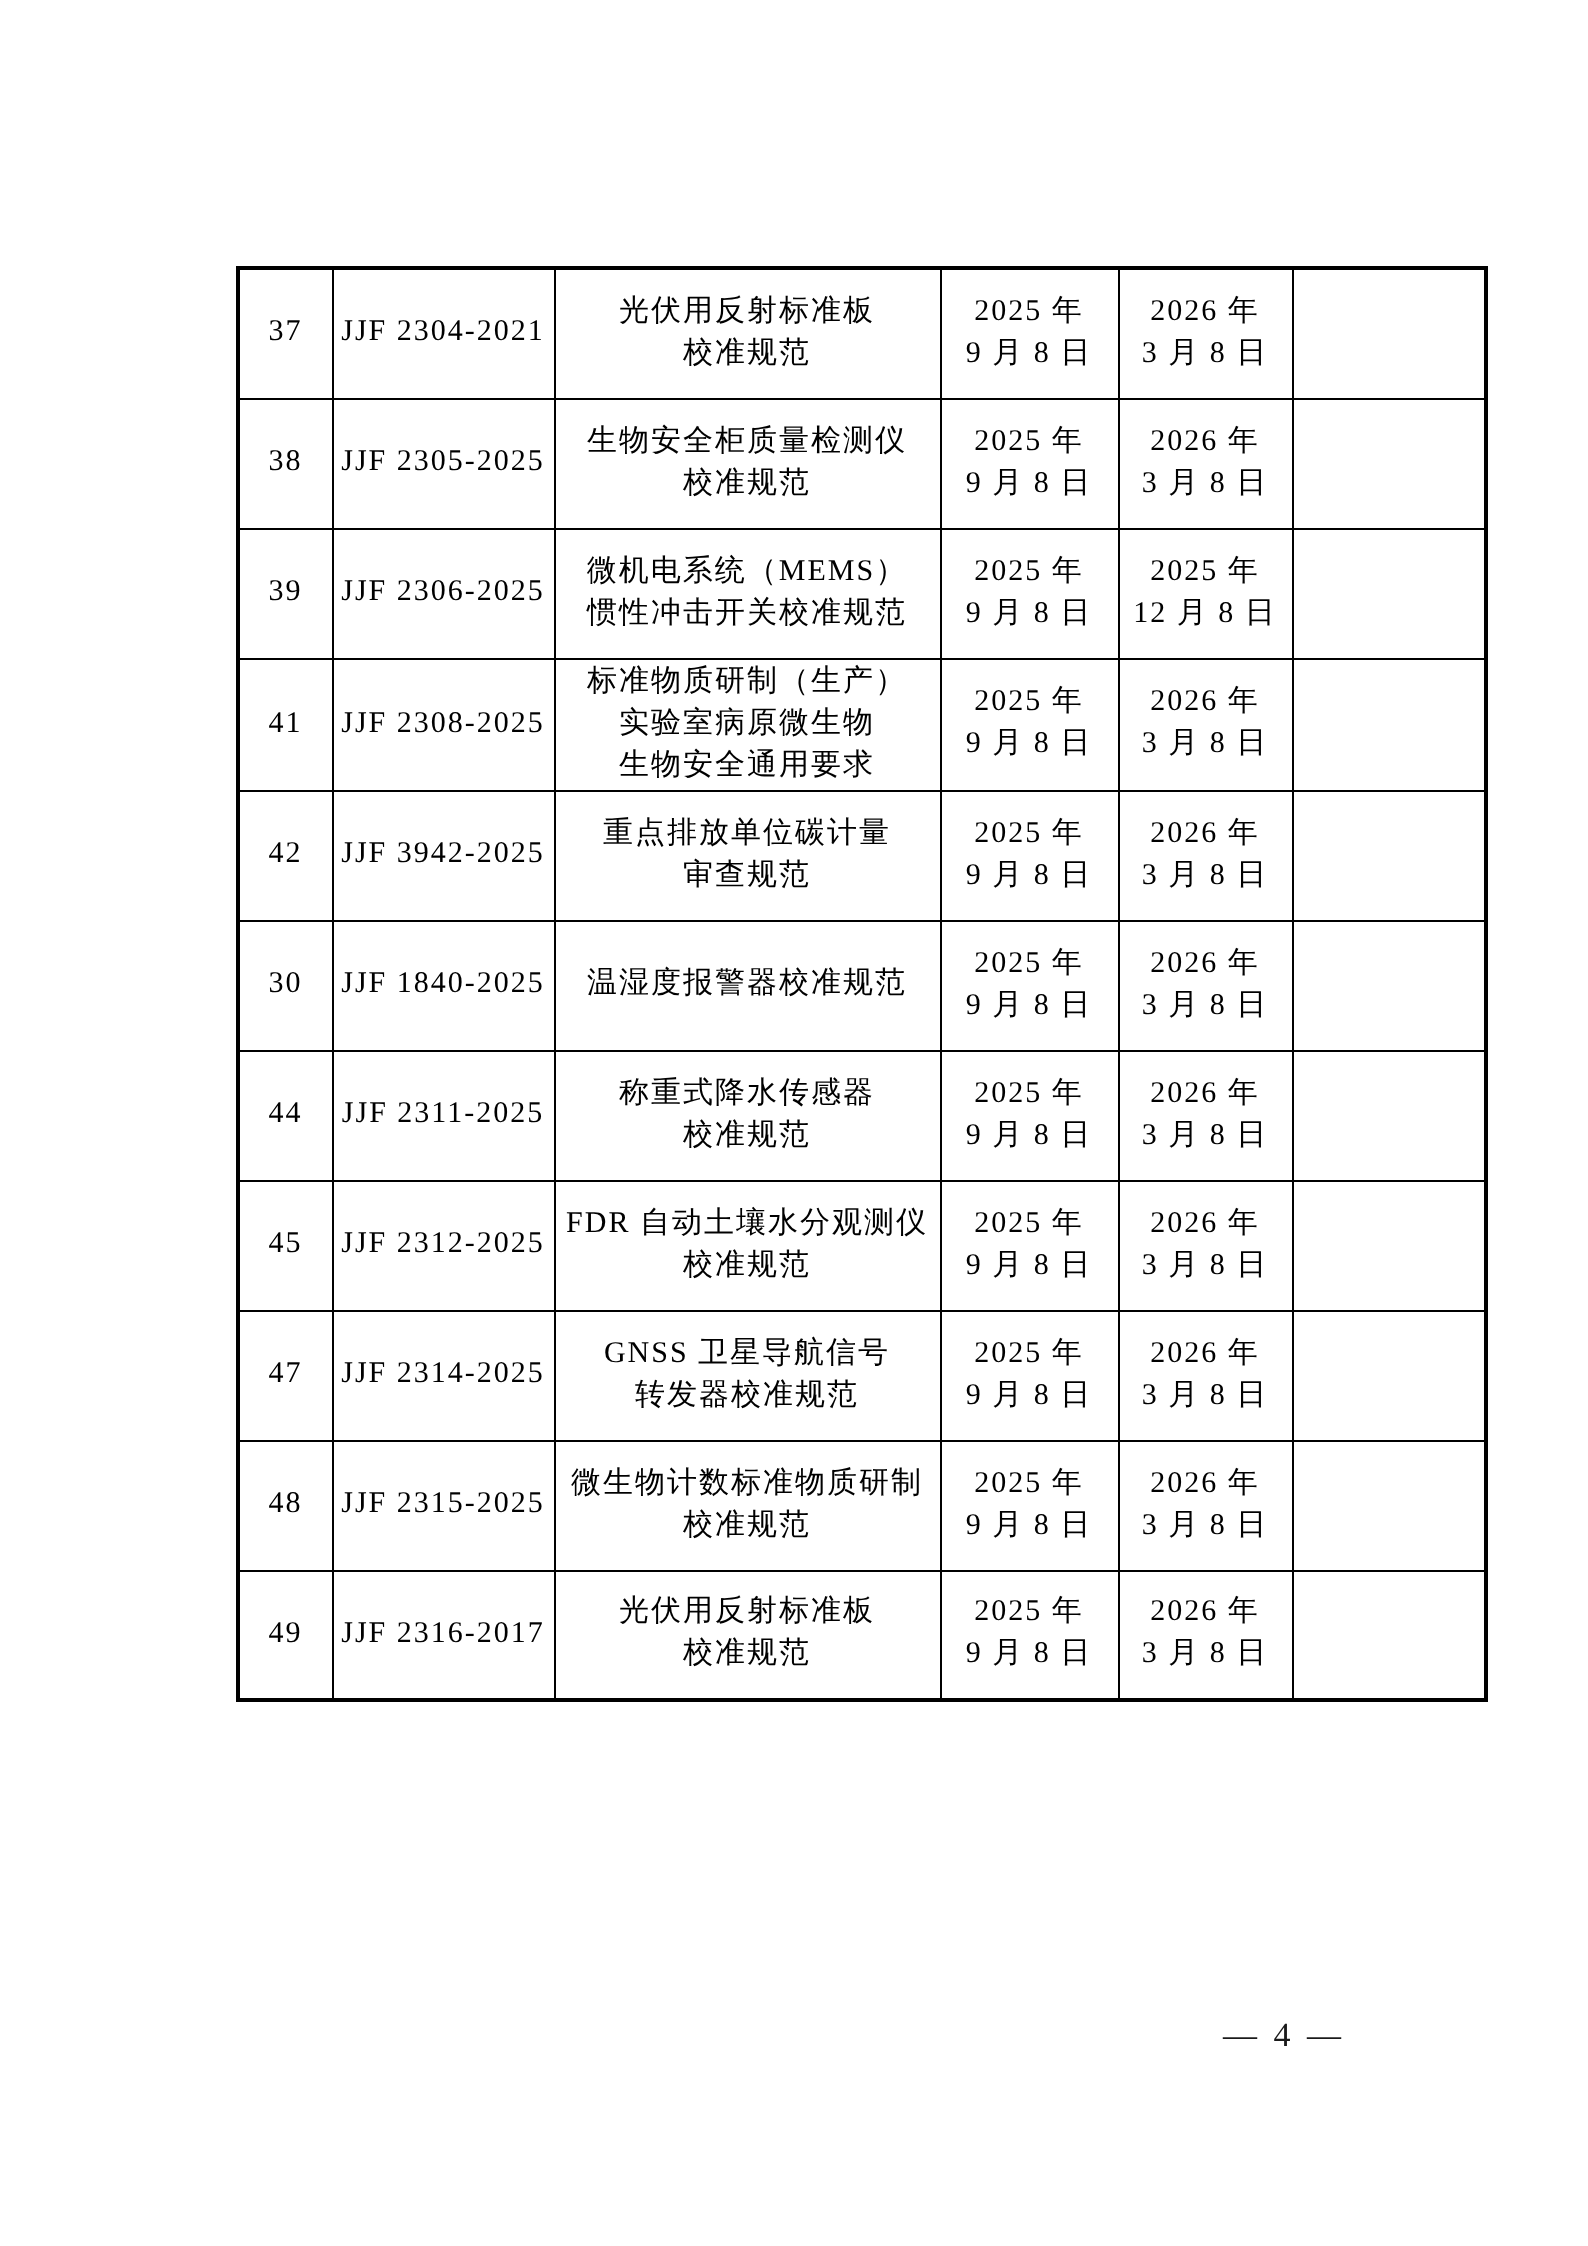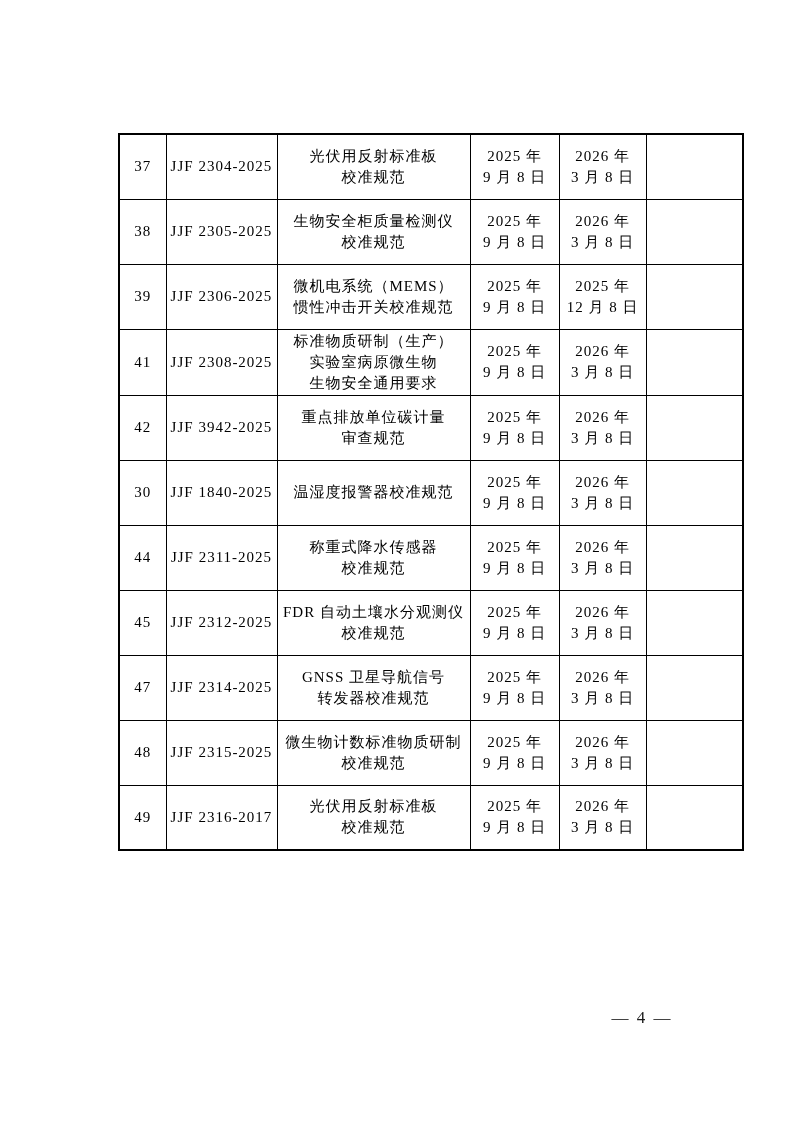--- a/index.html
+++ b/index.html
@@ -61,21 +61,21 @@
       <col style="width:47px">
       <col style="width:111px">
       <col style="width:193px">
       <col style="width:89px">
       <col style="width:87px">
       <col style="width:97px">
     </colgroup>
     <tbody>
         <tr>
           <td class="cell-seq">37</td>
-          <td class="cell-code">JJF 2304-2025</td>
+          <td class="cell-code">JJF 2304-2021</td>
           <td class="cell-name">光伏用反射标准板
 校准规范</td>
           <td class="cell-issue">2025 年
 9 月 8 日</td>
           <td class="cell-impl">2026 年
 3 月 8 日</td>
           <td class="cell-note"></td>
         </tr>
         <tr>
           <td class="cell-seq">38</td>

